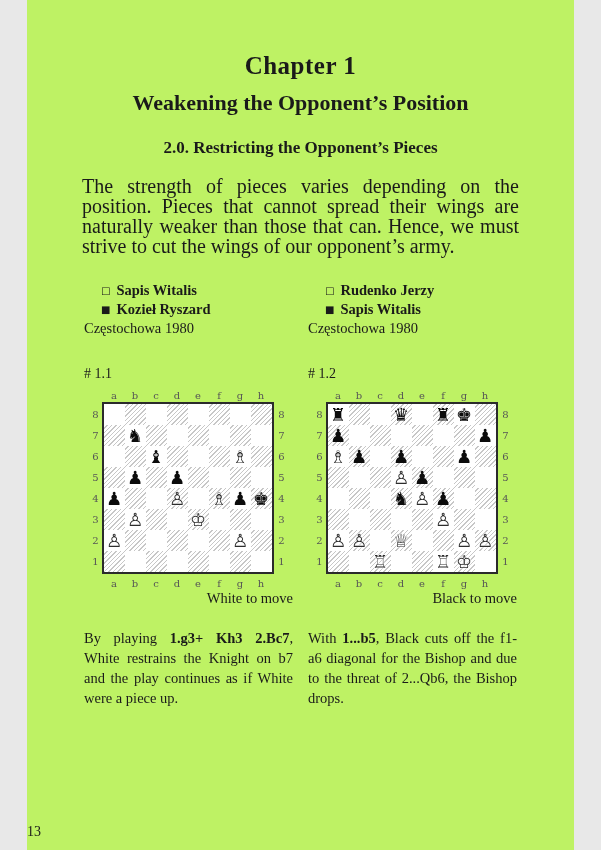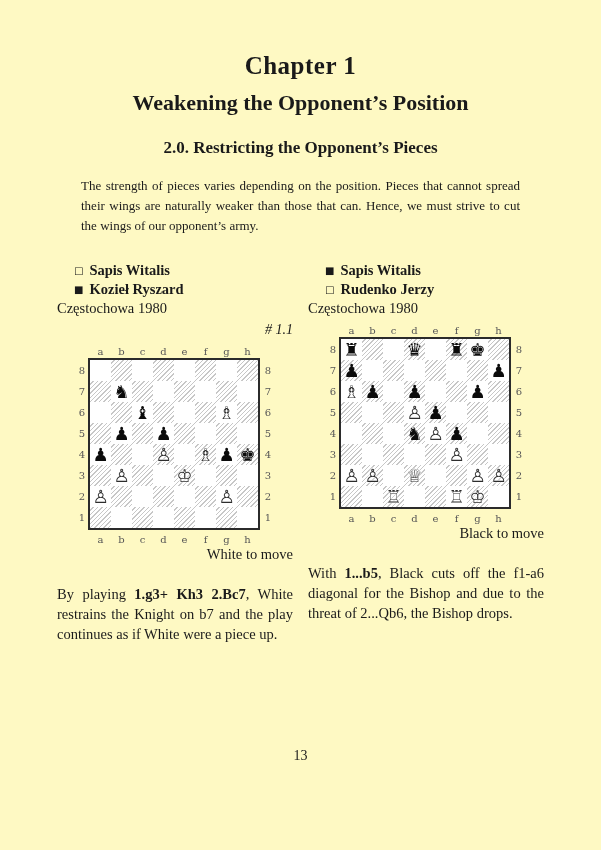--- a/index.html
+++ b/index.html
@@ -1,21 +1,21 @@
 <!DOCTYPE html>
 <html><head>
 <meta charset="utf-8">
 <style>
   html, body { margin: 0; padding: 0; background: #e8e8e8; }
   .page {
     position: relative;
-    width: 601px;
+    width: 547px;
     height: 850px;
     margin: 0 auto;
-    background: #fef9c3;
+    background: #bef264;
     font-family: "Liberation Serif", serif;
     color: #1a1a1a;
     overflow: hidden;
   }
   .chapter-title {
     margin: 0;
     padding-top: 52px;
     font-size: 25px;
     font-weight: bold;
     text-align: center;
@@ -27,43 +27,43 @@
     font-weight: bold;
     text-align: center;
   }
   .section-title {
     margin: 22px 0 0;
     font-size: 17px;
     font-weight: bold;
     text-align: center;
   }
   .intro {
-    margin: 18px 81px 0;
-    font-size: 13px;
+    margin: 18px 55px 0;
+    font-size: 20px;
     line-height: 20px;
     text-align: justify;
   }
   .columns {
     display: grid;
     grid-template-columns: 1fr 1fr;
     column-gap: 15px;
     margin: 25px 57px 0;
   }
   .players { font-size: 14.5px; line-height: 18px; }
   .player-line { font-weight: bold; padding-left: 17px; }
   .player-line .sym {
     display: inline-block;
     font-family: "DejaVu Sans", sans-serif;
     font-size: 10px;
     vertical-align: 1px;
     margin-right: 6px;
     font-weight: normal;
   }
   .event-line { font-weight: normal; }
-  .diagram-label { text-align: right; margin-top: 5px; font-size: 14px; font-style: italic; }
+  .diagram-label { text-align: left; margin-top: 29px; font-size: 14px; }
   .board-wrap { position: relative; margin: 7px auto 0; }
   .coord {
     position: absolute;
     font-family: "DejaVu Serif", serif;
     font-size: 10px;
     color: #555;
     display: flex;
   }
   .coord .cc {
     display: flex; align-items: center; justify-content: center;
@@ -104,22 +104,21 @@
   .caption { text-align: right; font-size: 14.5px; }
   .commentary {
     margin: 21px 0 0;
     font-size: 14.5px;
     line-height: 20px;
     text-align: justify;
   }
   .commentary .b { font-weight: bold; }
   .page-number {
     position: absolute;
-    top: 748px; left: 0; right: 0;
-    text-align: center;
+    top: 824px; left: 0; right: 0;
     font-size: 14px;
   }
 </style>
 </head>
 <body>
 
 <div class="page">
 
   <h1 class="chapter-title">Chapter 1</h1>
   <h2 class="chapter-subtitle">Weakening the Opponent’s Position</h2>
@@ -276,27 +275,28 @@
             <div class="sq light"></div>
           </div>
         </div>
       <div class="caption">White to move</div>
       <p class="commentary"><span>By playing </span><span class="b">1.g3+ Kh3 2.Bc7</span><span>, White restrains the Knight on b7 and the play continues as if White were a piece up.</span></p>
     </section>
 
     <section class="game-col">
       <div class="players">
         <div class="player-line">
+          <span class="sym">□</span><span>Rudenko Jerzy</span>
+        </div>
+        <div class="player-line">
           <span class="sym">■</span><span>Sapis Witalis</span>
-        </div>
-        <div class="player-line">
-          <span class="sym">□</span><span>Rudenko Jerzy</span>
         </div>
         <div class="event-line">Częstochowa 1980</div>
       </div>
+      <div class="diagram-label"># 1.2</div>
       <div class="board-wrap" style="width: 198px; height: 201px;">
           <div class="coord files-row files-top">
             <div class="cc">a</div>
             <div class="cc">b</div>
             <div class="cc">c</div>
             <div class="cc">d</div>
             <div class="cc">e</div>
             <div class="cc">f</div>
             <div class="cc">g</div>
             <div class="cc">h</div>

